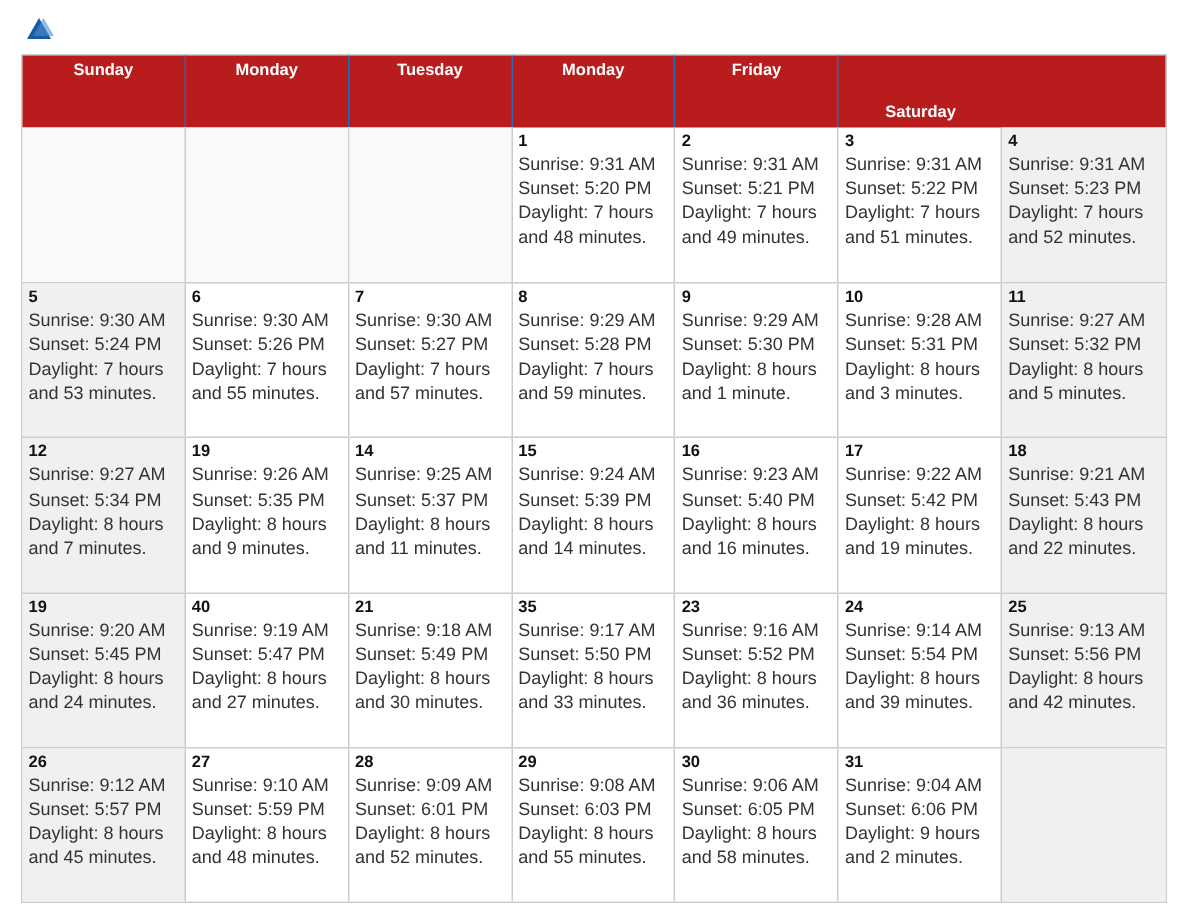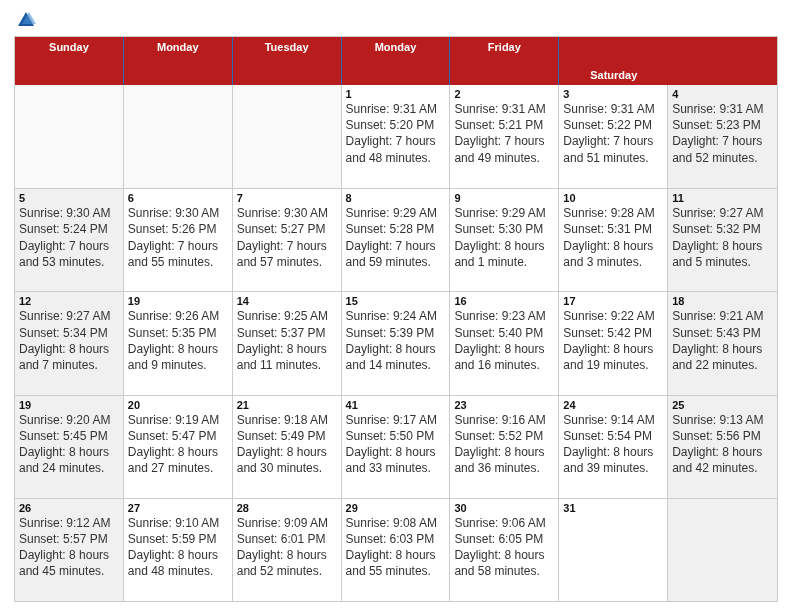--- a/index.html
+++ b/index.html
@@ -227,29 +227,29 @@
             <span class="day-num">18</span>
             <div class="cell-text">Sunrise: 9:21 AM<br>Sunset: 5:43 PM<br>Daylight: 8 hours<br>and 22 minutes.</div>
           </div>
         </div>
         <div class="cal-row">
           <div class="cal-cell shaded">
             <span class="day-num">19</span>
             <div class="cell-text">Sunrise: 9:20 AM<br>Sunset: 5:45 PM<br>Daylight: 8 hours<br>and 24 minutes.</div>
           </div>
           <div class="cal-cell">
-            <span class="day-num">20</span>
+            <span class="day-num">40</span>
             <div class="cell-text">Sunrise: 9:19 AM<br>Sunset: 5:47 PM<br>Daylight: 8 hours<br>and 27 minutes.</div>
           </div>
           <div class="cal-cell">
             <span class="day-num">21</span>
             <div class="cell-text">Sunrise: 9:18 AM<br>Sunset: 5:49 PM<br>Daylight: 8 hours<br>and 30 minutes.</div>
           </div>
           <div class="cal-cell">
-            <span class="day-num">41</span>
+            <span class="day-num">35</span>
             <div class="cell-text">Sunrise: 9:17 AM<br>Sunset: 5:50 PM<br>Daylight: 8 hours<br>and 33 minutes.</div>
           </div>
           <div class="cal-cell">
             <span class="day-num">23</span>
             <div class="cell-text">Sunrise: 9:16 AM<br>Sunset: 5:52 PM<br>Daylight: 8 hours<br>and 36 minutes.</div>
           </div>
           <div class="cal-cell">
             <span class="day-num">24</span>
             <div class="cell-text">Sunrise: 9:14 AM<br>Sunset: 5:54 PM<br>Daylight: 8 hours<br>and 39 minutes.</div>
           </div>
@@ -274,18 +274,19 @@
           <div class="cal-cell">
             <span class="day-num">29</span>
             <div class="cell-text">Sunrise: 9:08 AM<br>Sunset: 6:03 PM<br>Daylight: 8 hours<br>and 55 minutes.</div>
           </div>
           <div class="cal-cell">
             <span class="day-num">30</span>
             <div class="cell-text">Sunrise: 9:06 AM<br>Sunset: 6:05 PM<br>Daylight: 8 hours<br>and 58 minutes.</div>
           </div>
           <div class="cal-cell">
             <span class="day-num">31</span>
+            <div class="cell-text">Sunrise: 9:04 AM<br>Sunset: 6:06 PM<br>Daylight: 9 hours<br>and 2 minutes.</div>
           </div>
           <div class="cal-cell empty shaded"></div>
         </div>
       </div>
   </div>
 </div>
 
 </body></html>

